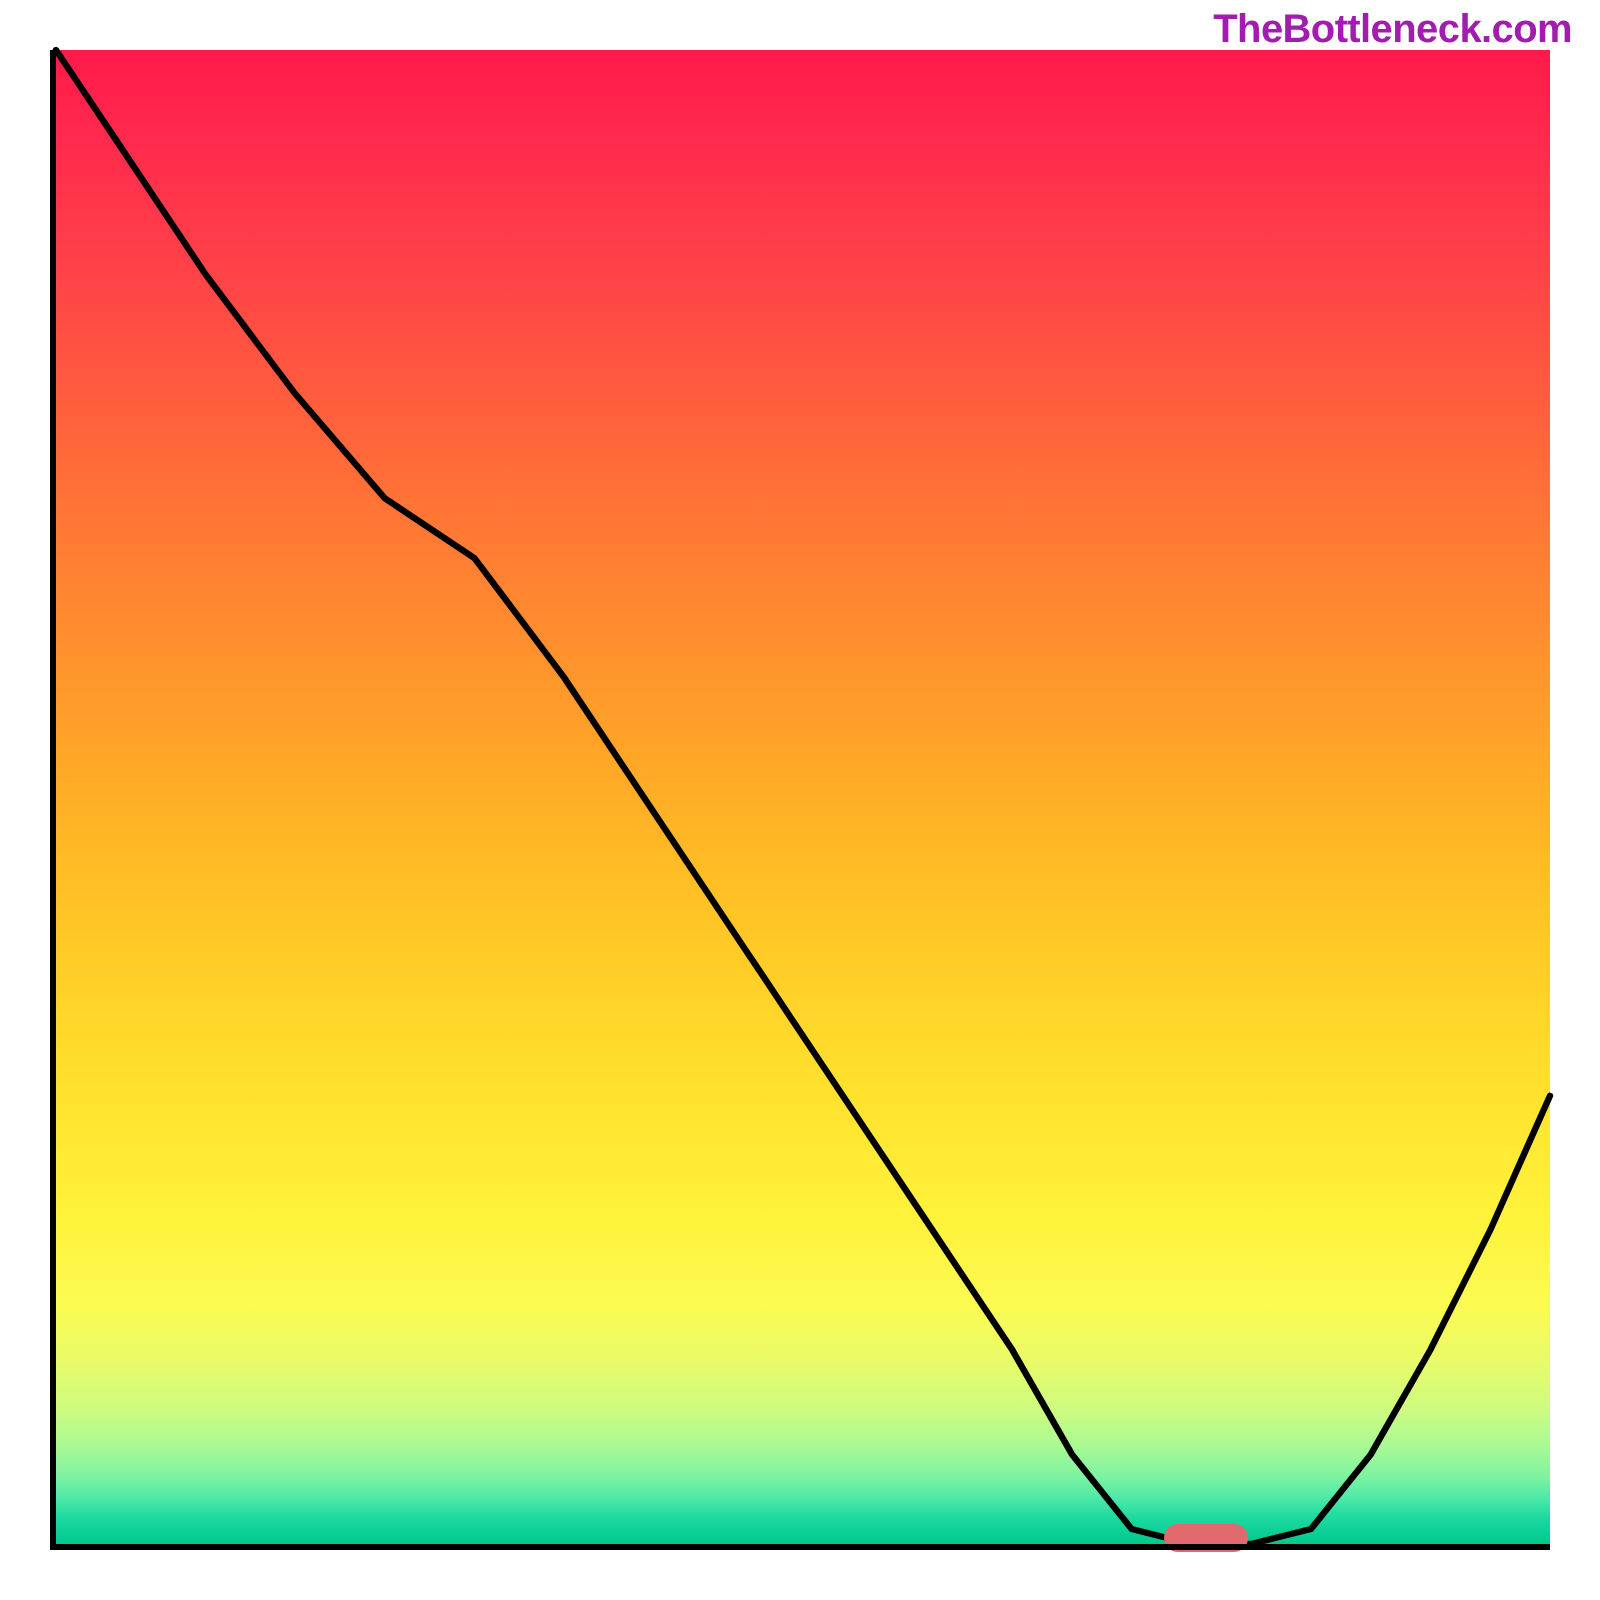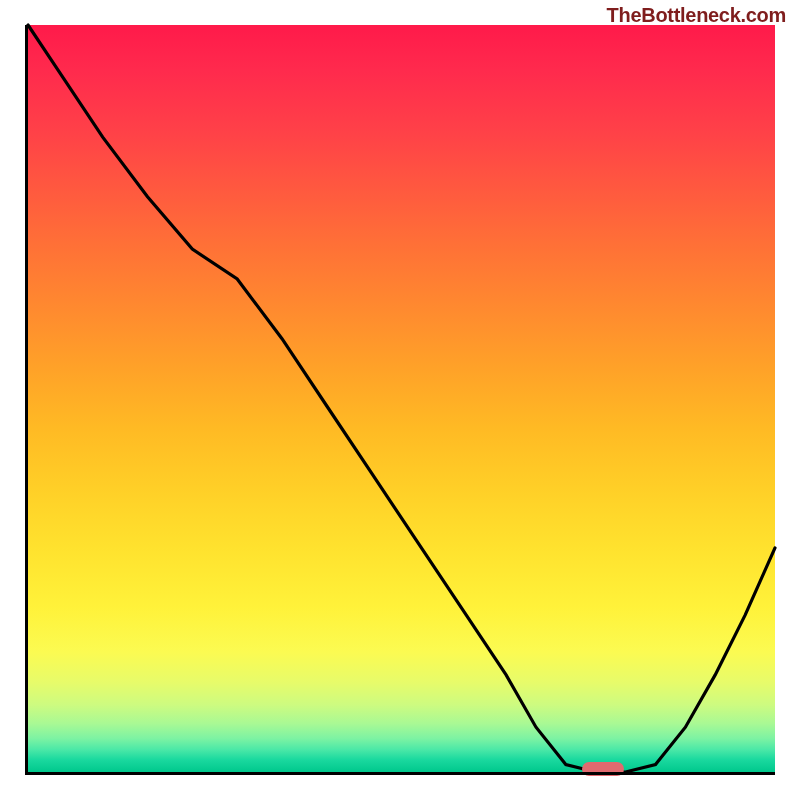--- a/index.html
+++ b/index.html
@@ -14,21 +14,21 @@
     position: relative;
     width: 800px;
     height: 800px;
   }
   .watermark {
     position: absolute;
     top: 4px;
     right: 14px;
     font-size: 20px;
     font-weight: bold;
-    color: #7f1d1d;
+    color: #a21caf;
     letter-spacing: -0.3px;
   }
   .plot-frame {
     position: absolute;
     left: 25px;
     top: 25px;
     width: 750px;
     height: 750px;
     border-left: 3px solid #000;
     border-bottom: 3px solid #000;

